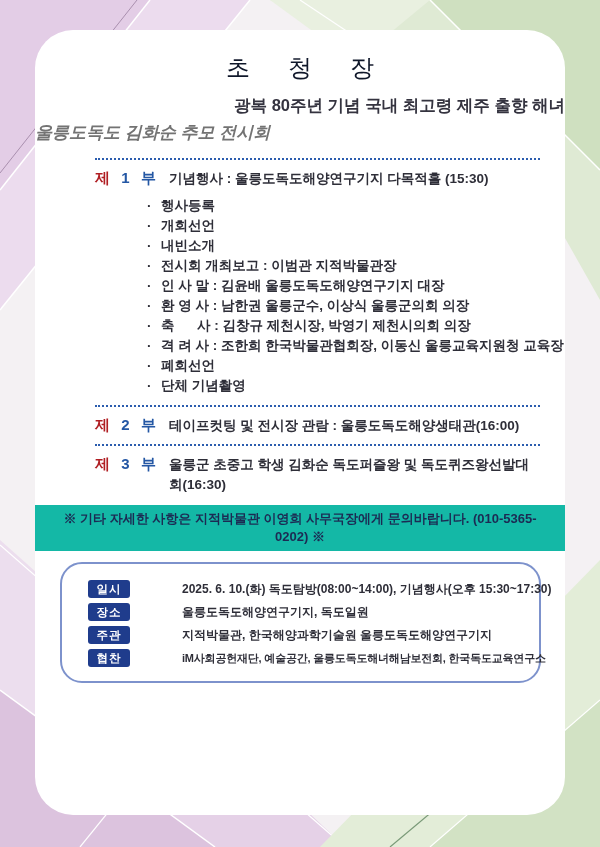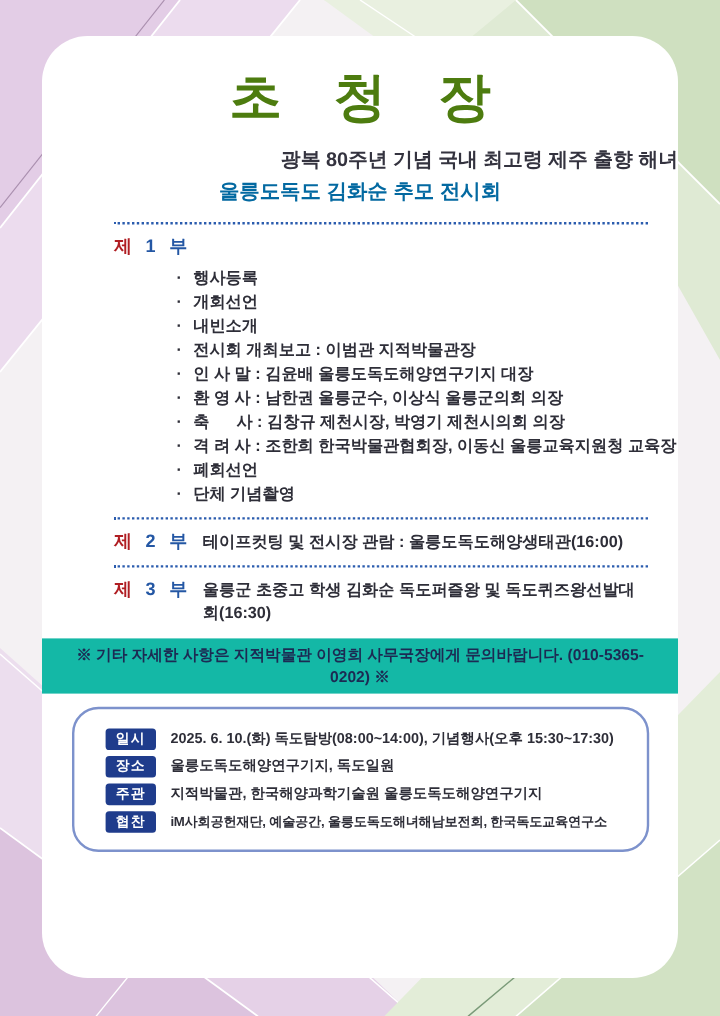--- a/index.html
+++ b/index.html
@@ -7,25 +7,25 @@
     position:relative; width:600px; height:847px; overflow:hidden;
     background:#f4f1f3; font-family:"Liberation Sans", sans-serif;
   }
   .bg { position:absolute; left:0; top:0; }
   .card {
     position:absolute; left:35px; top:30px; width:530px; height:785px;
     background:#ffffff; border-radius:38px; overflow:hidden;
   }
   .title {
     margin-top:22px; text-align:center;
-    font-family:"Liberation Serif", serif; font-weight:bold;
-    font-size:44px; color:#4d7c0f; letter-spacing:16px; text-indent:16px;
+    font-family:"Liberation Serif", serif; font-weight:normal;
+    font-size:24px; color:#0f172a; letter-spacing:16px; text-indent:16px;
   }
   .sub1 { margin-top:11px; text-align:right; font-size:16.5px; font-weight:bold; color:#34333f; }
-  .sub2 { margin-top:4px; text-align:center; font-size:17px; font-weight:bold; color:#0369a1; }
+  .sub2 { margin-top:4px; font-size:17px; font-weight:bold; color:#737373;font-style:italic; }
 
   .body { margin:14px 25px 0 60px; }
   .sec-row { display:flex; align-items:flex-start; }
   .sec-label { width:74px; flex:none; font-weight:bold; font-size:15px; white-space:pre; letter-spacing:1px; }
   .lab-red { color:#b01e23; } .lab-blue { color:#2457a4; }
   .sec-content { font-weight:bold; font-size:13.5px; color:#2e2e38; line-height:1.45; white-space:pre-wrap; }
 
   .divider { border-top:2px dotted #2b5cae; margin:9px 0; }
 
   .bullets { margin:7px 0 4px 52px; }
@@ -35,21 +35,21 @@
   .notice-wrap { text-align:center; margin-top:11px; }
   .notice {
     display:inline-block; background:#14b8a6; padding:5px 13px;
     font-size:13px; font-weight:bold; color:#1c2a53;
   }
 
   .ibox {
     margin:11px 0 0 25px; width:451px; border:2px solid #7d92cc;
     border-radius:22px; padding:11px 0 9px 26px; background:#fff;
   }
-  .ib-row { display:flex; align-items:center; margin:5px 0; }
+  .ib-row { display:flex; align-items:center; margin:5px 0;gap:40px; }
   .badge {
     width:42px; height:18px; flex:none; background:#1f3c8c; color:#ffffff;
     font-size:11.5px; font-weight:bold; border-radius:3px; letter-spacing:1px;
     display:flex; align-items:center; justify-content:center; margin-right:12px;
   }
   .ib-text { font-size:12px; font-weight:bold; color:#2e2e38; white-space:nowrap; }
   .ib-row.long .ib-text { font-size:10.5px; letter-spacing:-0.3px; }
   .ib-row.mid  .ib-text { font-size:11px;  letter-spacing:-0.2px; }
   .host { display:flex; align-items:center; gap:5px; }
   .logo { display:inline-flex; width:16px; height:16px; align-items:center; justify-content:center; }
@@ -92,20 +92,21 @@
     <div class="sub1">광복 80주년 기념 국내 최고령 제주 출향 해녀</div>
     <div class="sub2">울릉도독도 김화순 추모 전시회</div>
 
     <div class="body">
 
 
       <div class="divider"></div>
 
       <div class="sec-row">
         <span class="sec-label"><span class="lab-red">제</span><span class="lab-blue">  1  부</span></span>
+        <span class="sec-content">기념행사 : 울릉도독도해양연구기지 다목적홀 (15:30)</span>
       </div>
 
       <div class="bullets">
         <div class="b-item"><span class="b-dot">·</span><span>행사등록</span></div>
         <div class="b-item"><span class="b-dot">·</span><span>개회선언</span></div>
         <div class="b-item"><span class="b-dot">·</span><span>내빈소개</span></div>
         <div class="b-item"><span class="b-dot">·</span><span>전시회 개최보고 : 이범관 지적박물관장</span></div>
         <div class="b-item"><span class="b-dot">·</span><span>인 사 말 : 김윤배 울릉도독도해양연구기지 대장</span></div>
         <div class="b-item"><span class="b-dot">·</span><span>환 영 사 : 남한권 울릉군수, 이상식 울릉군의회 의장</span></div>
         <div class="b-item"><span class="b-dot">·</span><span>축      사 : 김창규 제천시장, 박영기 제천시의회 의장</span></div>

